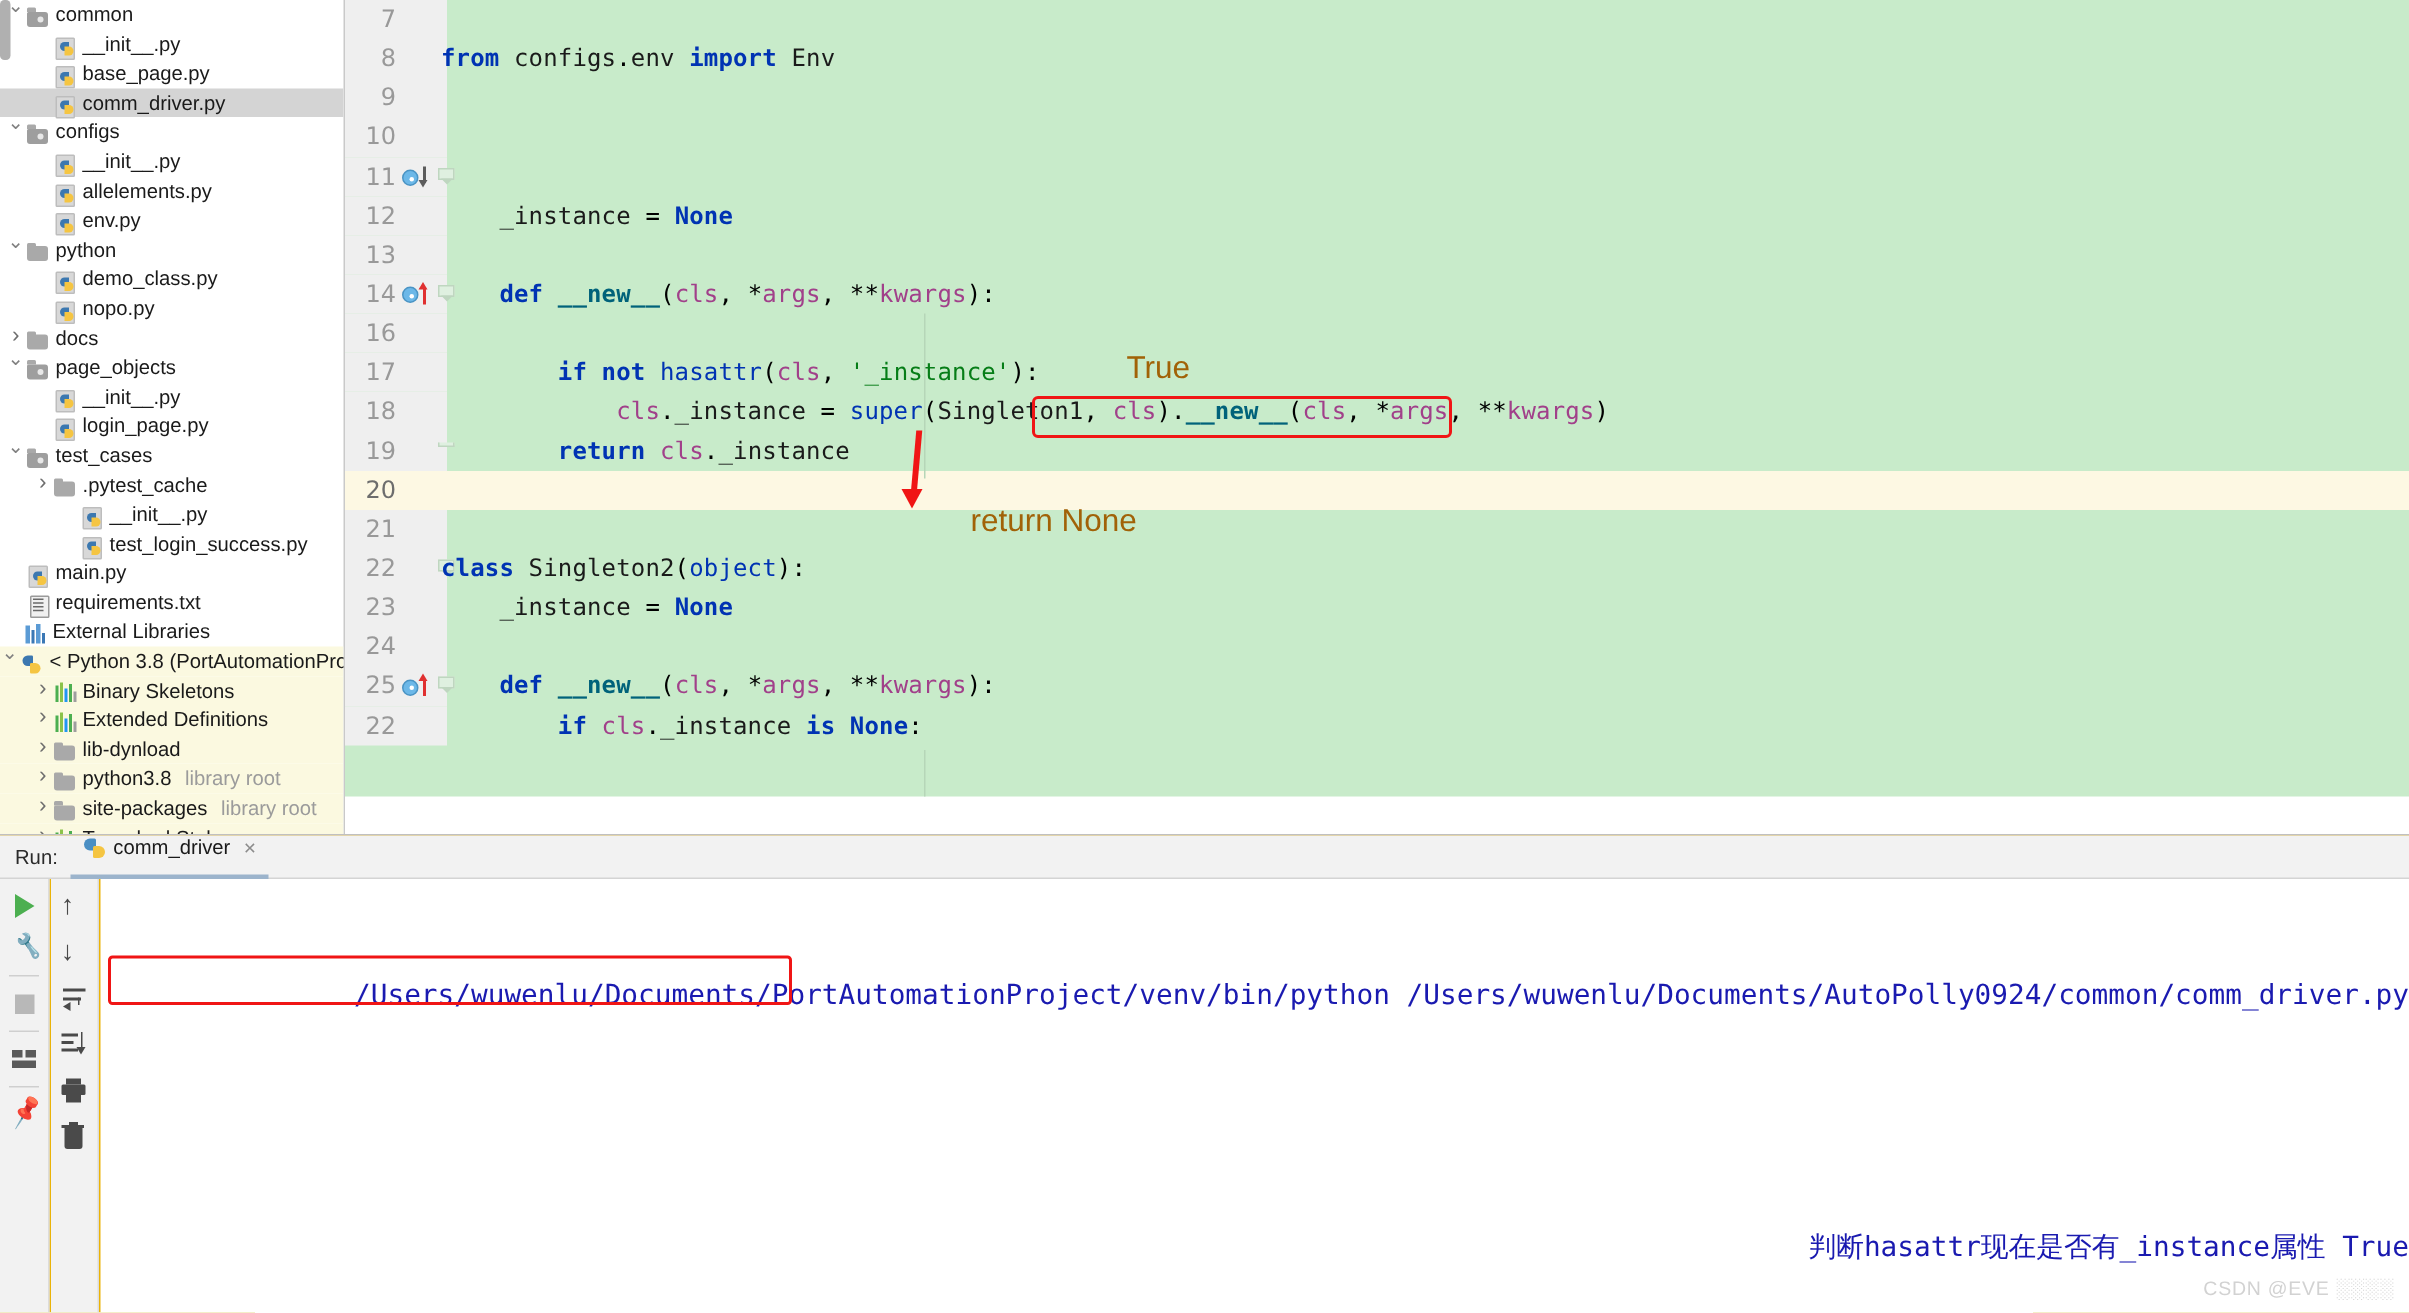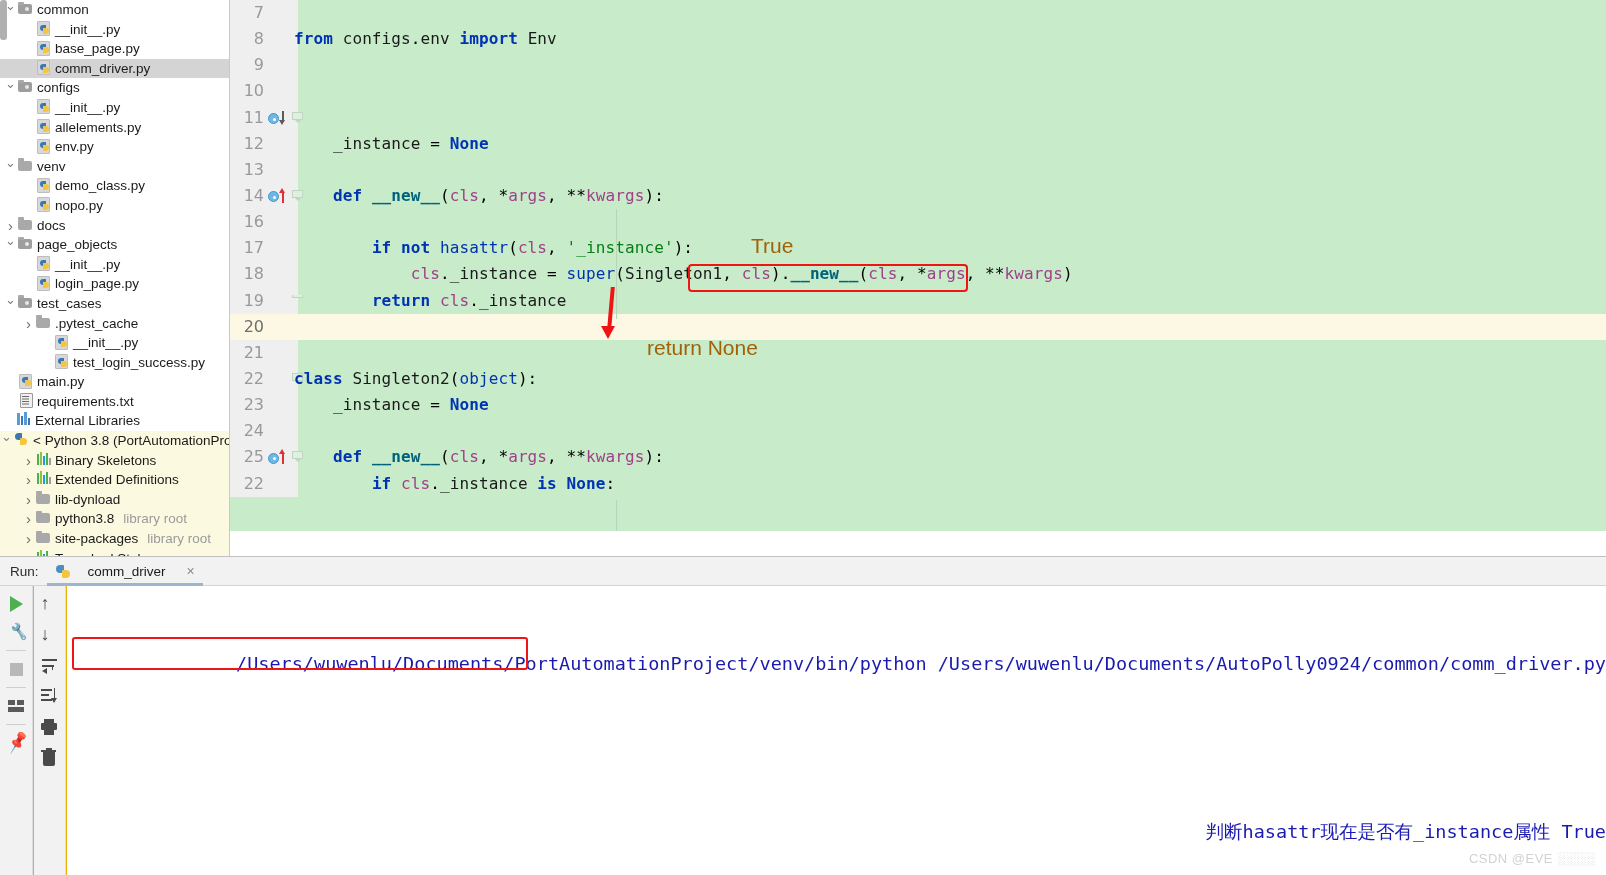--- a/index.html
+++ b/index.html
@@ -18,21 +18,21 @@
     background: #ffffff; overflow: hidden;
     border-right: 1px solid #c9c9c9;
   }
   .tree-scrollbar {
     position: absolute; left: 0; top: 0; width: 7px; height: 40px;
     background: #b0b0b0; border-radius: 3px; z-index: 5;
   }
   .tree-row {
     position: relative; height: 19.6px; line-height: 19.6px;
     white-space: nowrap; font-size: 13.5px; color: #1a1a1a;
-    display: flex; align-items: flex-start;
+    display: flex; align-items: flex-end;
   }
   .tree-row.selected { background: #d4d4d4; }
   .tree-row.extlib { background: #fbf9e0; }
   .tw {
     width: 13px; min-width: 13px; text-align: center;
     font-size: 9px; color: #808080; display: inline-block;
   }
   .tw.down::before { content: "\2304"; font-size: 13px; position: relative; top: -4px; }
   .tw.right::before { content: "\203A"; font-size: 15px; color:#6e6e6e; }
   .tw.blank::before { content: ""; }
@@ -193,21 +193,21 @@
   }
   #run-tabbar {
     position: relative; height: 29px; background: #f2f2f2;
     display: flex; align-items: center;
     border-bottom: 1px solid #d4d4d4;
   }
   .run-label {
     font-size: 13.5px; color: #2b2b2b; padding: 0 8px 0 10px;
   }
   .run-tab {
-    position: relative; display: flex; align-items: center; gap: 17px;
+    position: relative; display: flex; align-items: flex-start; gap: 5px;
     height: 29px; padding: 0 8px 0 8px; font-size: 13.5px; color: #1a1a1a;
   }
   .run-tab::after {
     content:""; position:absolute; left:0; right:0; bottom:0; height:3px;
     background:#9cb4cc;
   }
   .tab-pyicon { position: relative; width: 16px; height: 16px; display:inline-block; }
   .tab-pyicon .sn1 {
     position:absolute; left:1px; top:2px; width:8px; height:8px;
     background:#4a8fc4; border-radius:4px 1px 1px 4px;
@@ -355,21 +355,21 @@
           <span class="ico py">
             <i class="sn1"></i>
             <i class="sn2"></i>
           </span>
           <span class="tree-label">env.py</span>
         </div>
         <div class="tree-row">
           <span style="display: inline-block; width: 4px;"></span>
           <span class="tw down"></span>
           <span class="ico folder"></span>
-          <span class="tree-label">venv</span>
+          <span class="tree-label">python</span>
         </div>
         <div class="tree-row">
           <span style="display: inline-block; width: 22px;"></span>
           <span class="tw blank"></span>
           <span class="ico py">
             <i class="sn1"></i>
             <i class="sn2"></i>
           </span>
           <span class="tree-label">demo_class.py</span>
         </div>

